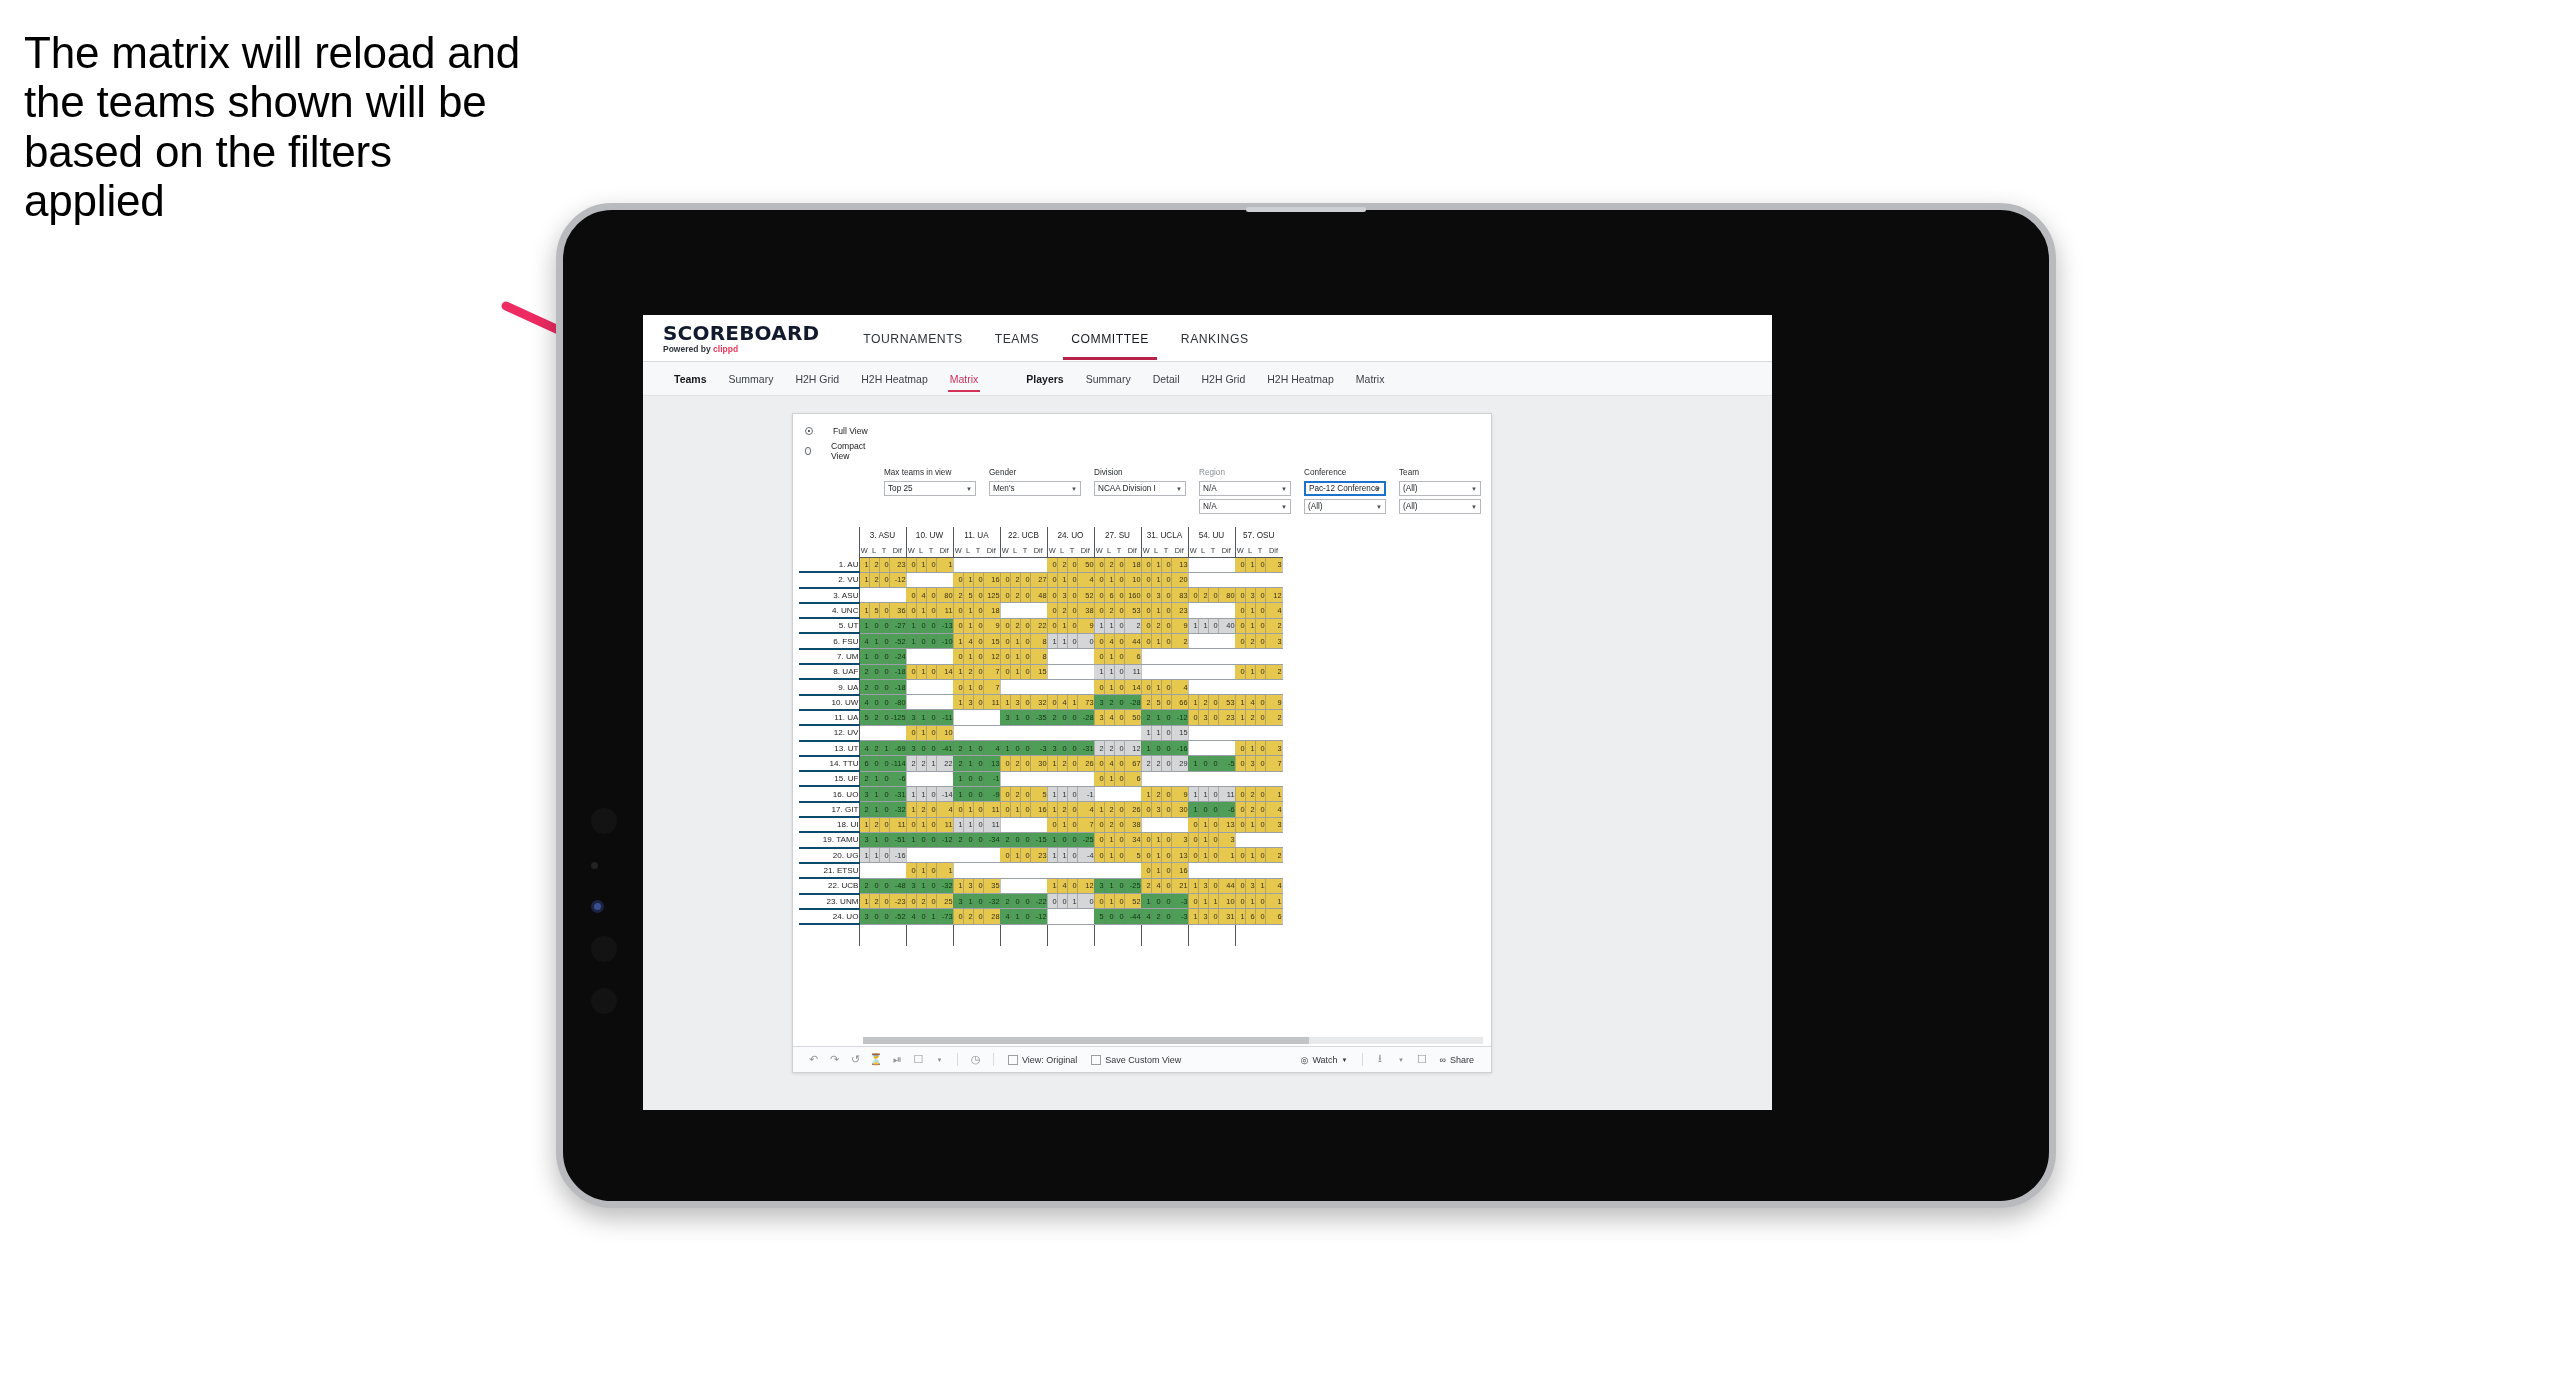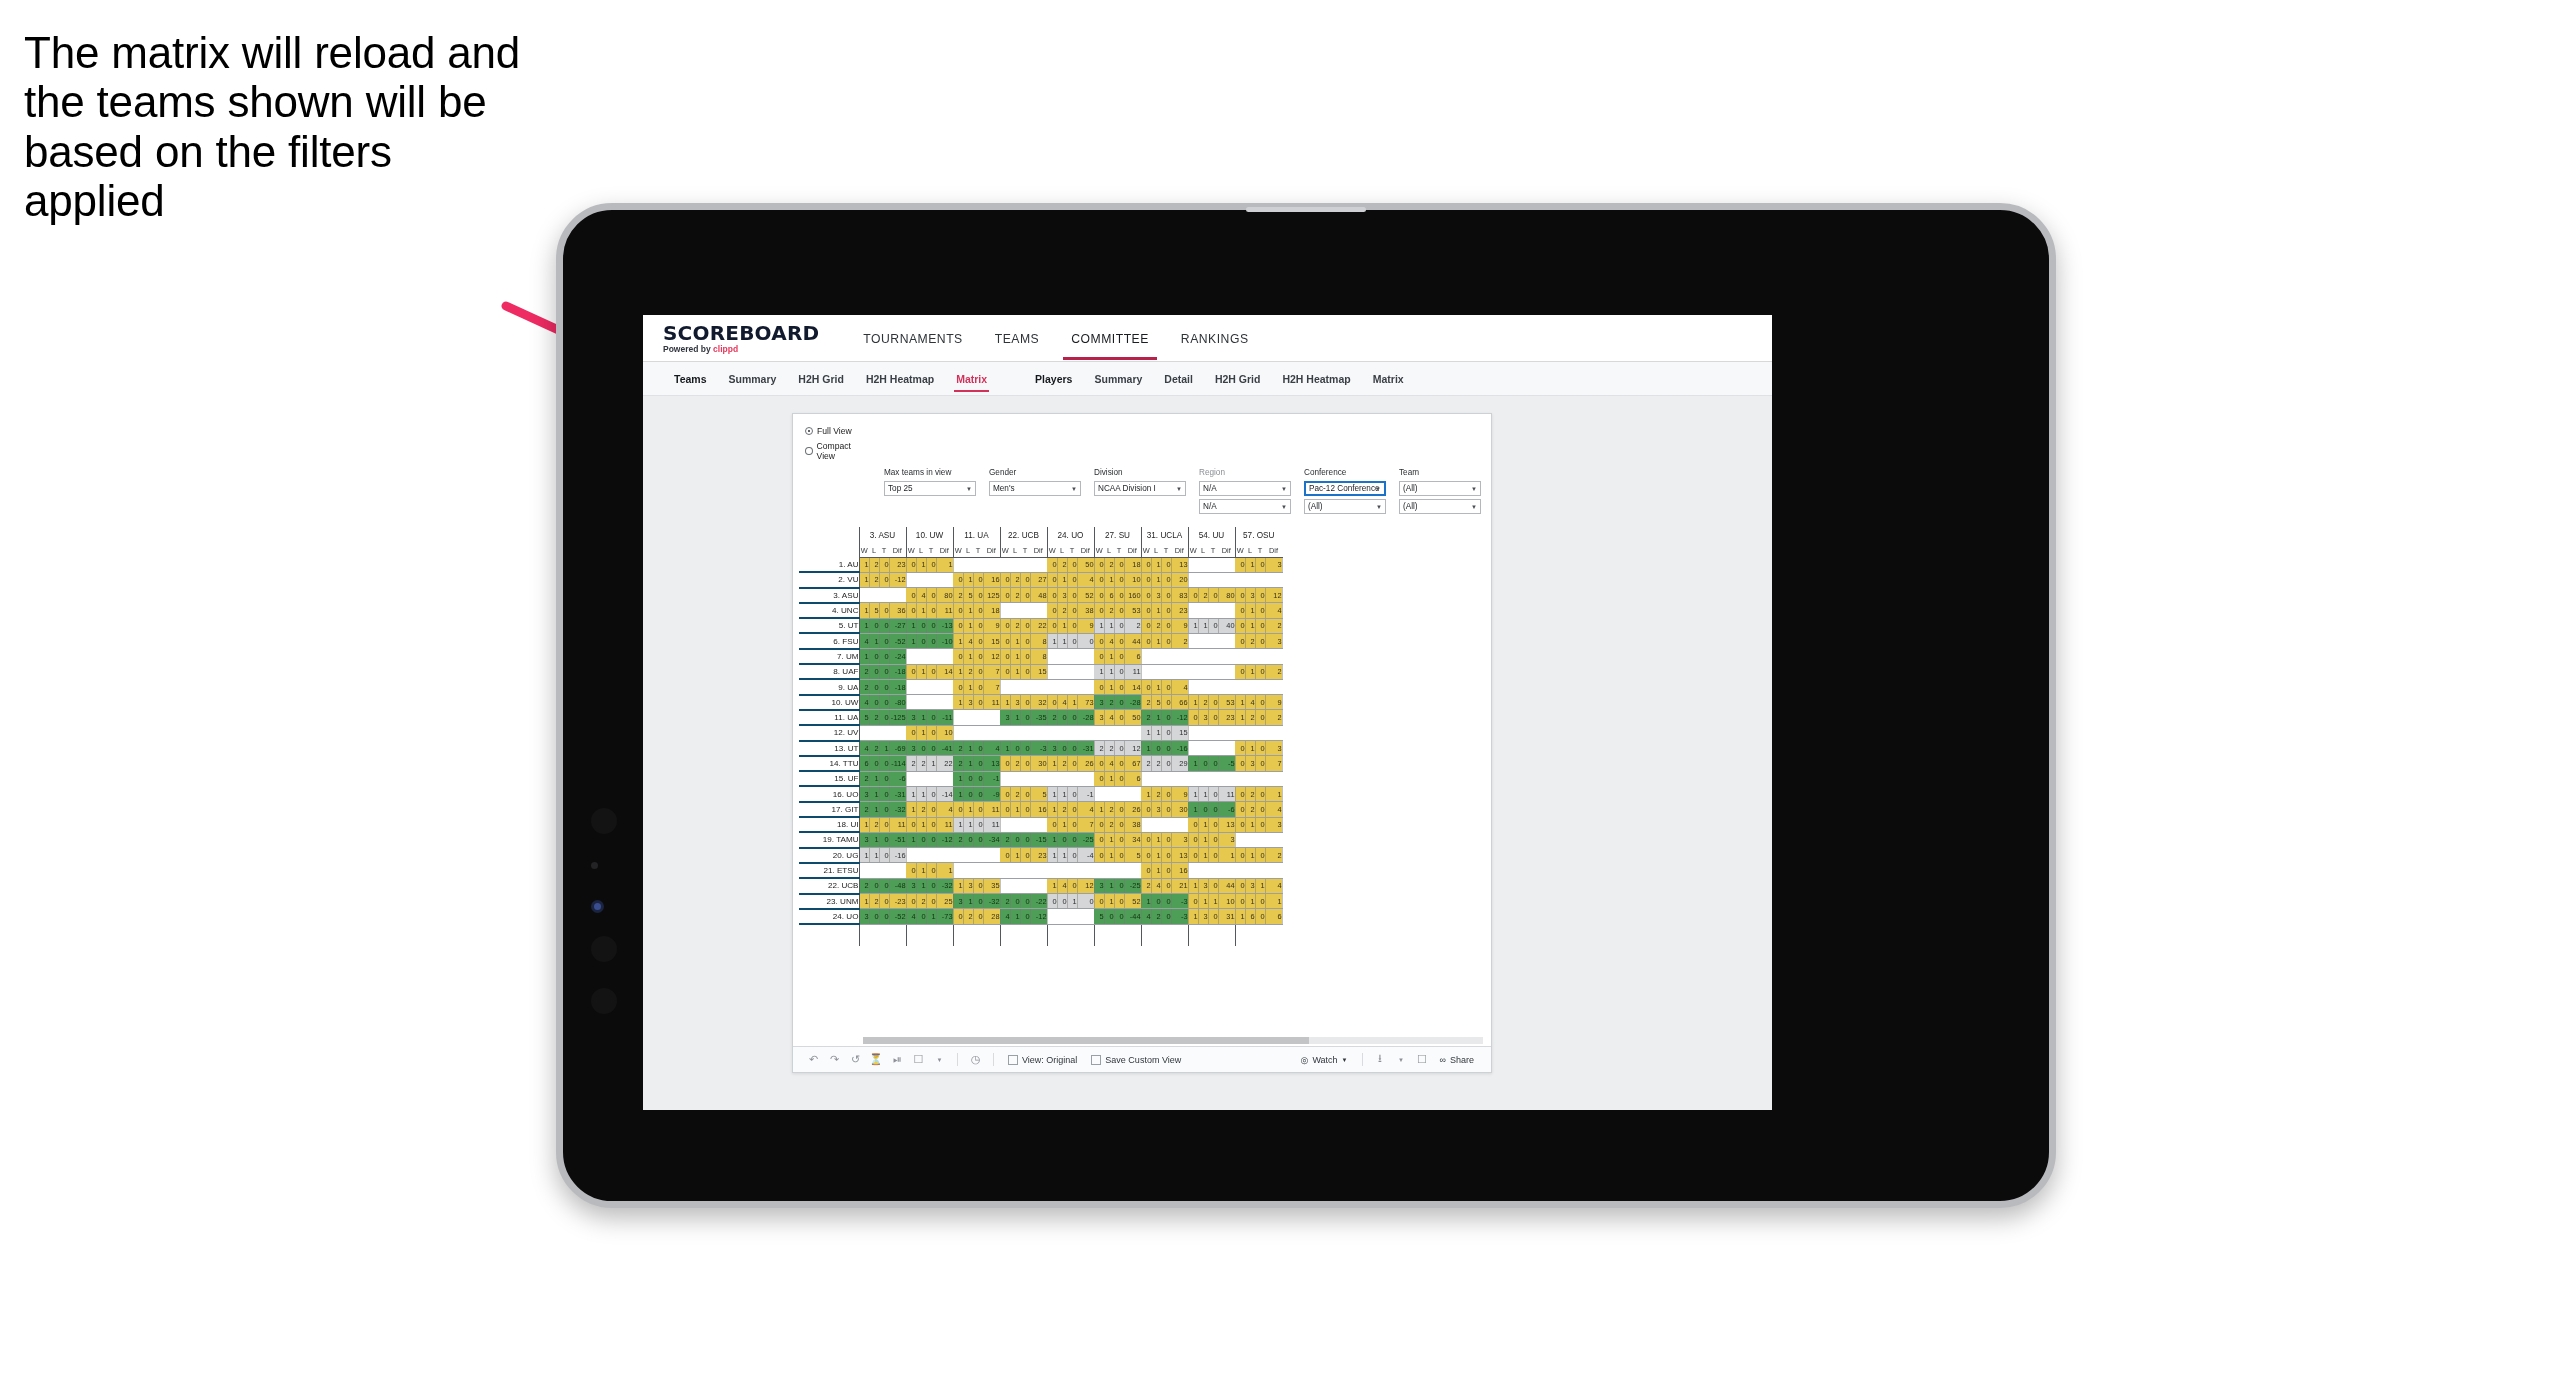--- a/index.html
+++ b/index.html
@@ -61,21 +61,21 @@
     text-decoration:none; position:relative; white-space:nowrap;
   }
   .topnav a.active { color:#1a1d21; }
   .topnav a.active::after{
     content:""; position:absolute; left:8px; right:8px; bottom:0; height:3px; background:#b8224a;
   }
 
   
   .subnav { height: 34px; background:#f7f8fa; display:flex; align-items:center;
             padding-left: 20px; border-bottom: 1px solid #dfe1e5; gap:0px; }
-  .subnav .item { font-size:10.5px; color:#3a3f45; padding: 8px 11px 7px; position:relative; white-space:nowrap;font-weight:bold;}
+  .subnav .item { font-size:10.5px; color:#3a3f45; padding: 8px 11px 7px; position:relative; white-space:nowrap;}
   .subnav .item.head { font-weight:700; color:#15181c; }
   .subnav .item.sel { color:#d2325a; }
   .subnav .item.sel::after{
     content:""; position:absolute; left:9px; right:9px; bottom:0; height:2px; background:#d2325a;
   }
   .subnav .gap { width: 26px; }
 
   
   #wb {
     position:absolute; left: 149px; top: 98px; width: 700px; height: 660px;
@@ -91,21 +91,21 @@
   .fctl {
     width: 92px; height: 15px; border:1px solid #b4b8bd; background:#fff;
     font-size: 8.2px; color:#1d2024; display:flex; align-items:center;
     padding: 0 3px; position:relative; margin-bottom:3px;
   }
   .fctl.w82 { width: 82px; }
   .fctl.sel { border:2px solid #1a73c8; }
   .fctl .caret { position:absolute; right:3px; font-size:6px; color:#4a4e53; line-height:1; }
   .fctl .txt { overflow:hidden; white-space:nowrap; }
   .radios { display:flex; flex-direction:column; gap:5px; padding-top:2px; margin-right:3px;}
-  .radio { display:flex; align-items:center; gap:4px; font-size:8.6px; color:#222; }
+  .radio { display:flex; align-items:center; gap:20px; font-size:8.6px; color:#222; }
   .rdot { width:8px; height:8px; border:1px solid #6b7075; border-radius:50%; background:#fff; position:relative;}
   .rdot.on::after{content:"";position:absolute;inset:1.8px;border-radius:50%;background:#2b2f33;}
 
   
   .mwrap { flex:1; padding: 2px 8px 0 6px; overflow:hidden; position:relative;}
   table.mx { border-collapse: collapse; table-layout: fixed; font-size: 7.4px; color:#2b2b2b;
              font-family:"Liberation Sans", sans-serif; }
   table.mx td, table.mx th { padding:0; margin:0; }
   .rl { width: 60px; text-align:right; padding-right: 4px; font-size: 8.1px; color:#1d1d1d;
         border-bottom:2px solid #0c4a6e; background:#fff; white-space:nowrap; }

